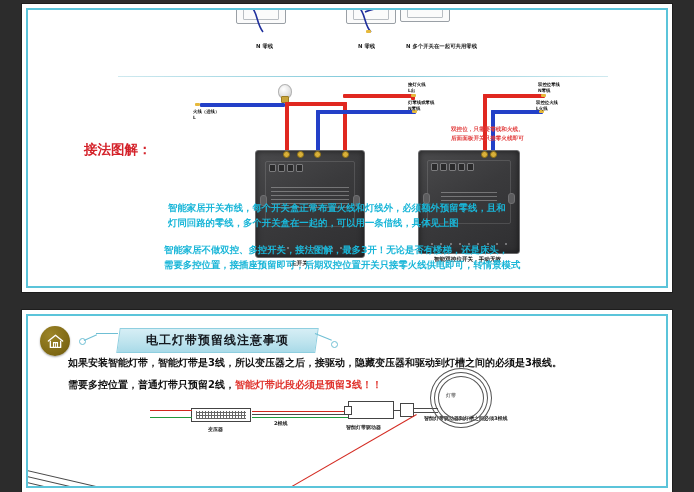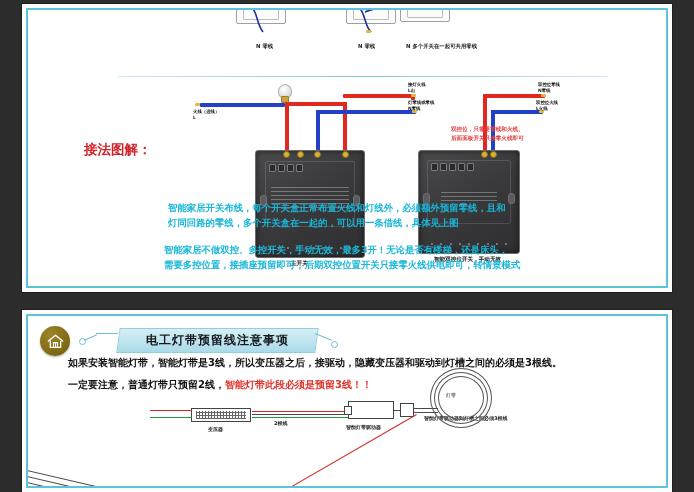--- a/index.html
+++ b/index.html
@@ -342,21 +342,21 @@
       </div>
       <div class="terminal" style="left:453px;top:141px;"></div>
       <div class="terminal" style="left:462px;top:141px;"></div>
       <div class="plate-cap" style="left:406px;top:246px;">智能双控位开关，手动无效</div>
 
       <div class="note-red" style="left:423px;top:115px;">双控位，只需要零线和火线。</div>
       <div class="note-red" style="left:423px;top:124px;">后面面板开关只接零火线即可</div>
 
       <div class="para-cyan" style="left:140px;top:190px;">智能家居开关布线，每个开关盒正常布置火线和灯线外，必须额外预留零线，且和</div>
       <div class="para-cyan" style="left:140px;top:205px;">灯同回路的零线，多个开关盒在一起的，可以用一条借线，具体见上图</div>
-      <div class="para-cyan" style="left:136px;top:232px;">智能家居不做双控、多控开关，手动无效，最多3开！无论是否有楼梯，还是床头，</div>
+      <div class="para-cyan" style="left:136px;top:232px;">智能家居不做双控、多控开关，接法图解，最多3开！无论是否有楼梯，还是床头，</div>
       <div class="para-cyan" style="left:136px;top:247px;">需要多控位置，接插座预留即可，后期双控位置开关只接零火线供电即可，转情景模式</div>
 
     </div>
   </div>
 
   <div class="panel" id="panel-ledstrip">
     <div class="panel-inner">
 
       <div class="badge" style="left:12px;top:10px;">
         <svg width="19" height="19" viewBox="0 0 24 24" aria-hidden="true">
@@ -373,21 +373,21 @@
 
       <div class="ribbon" style="left:90px;top:12px;width:197px;height:23px;">
         <span>电工灯带预留线注意事项</span>
       </div>
 
       <div class="tickline" style="left:287px;top:17px;width:18px;transform:rotate(22deg);transform-origin:left center;"></div>
       <div class="tick" style="left:303px;top:25px;"></div>
 
       <div class="body-text" style="left:40px;top:36px;text-align:center;">如果安装智能灯带，智能灯带是3线，所以变压器之后，接驱动，隐藏变压器和驱动到灯槽之间的必须是3根线。</div>
       <div class="body-text" style="left:40px;top:58px;">
-        <span>一定要注意，普通灯带只预留2线，</span><span class="hl">智能灯带此段必须是预留3线！！</span>
+        <span>需要多控位置，普通灯带只预留2线，</span><span class="hl">智能灯带此段必须是预留3线！！</span>
       </div>
 
       <div class="ld-box" style="left:163px;top:92px;width:60px;height:14px;"></div>
       <div class="ld-grid" style="left:168px;top:95px;width:50px;height:8px;
           background-image:repeating-linear-gradient(90deg,#666 0 1px,transparent 1px 3px),repeating-linear-gradient(0deg,#666 0 1px,transparent 1px 3px);"></div>
       <div class="ld-red" style="left:122px;top:94px;width:42px;"></div>
       <div class="ld-green" style="left:122px;top:101px;width:42px;"></div>
       <div class="ld-cap" style="left:180px;top:110px;">变压器</div>
 
       <div class="ld-red" style="left:224px;top:95px;width:96px;"></div>

